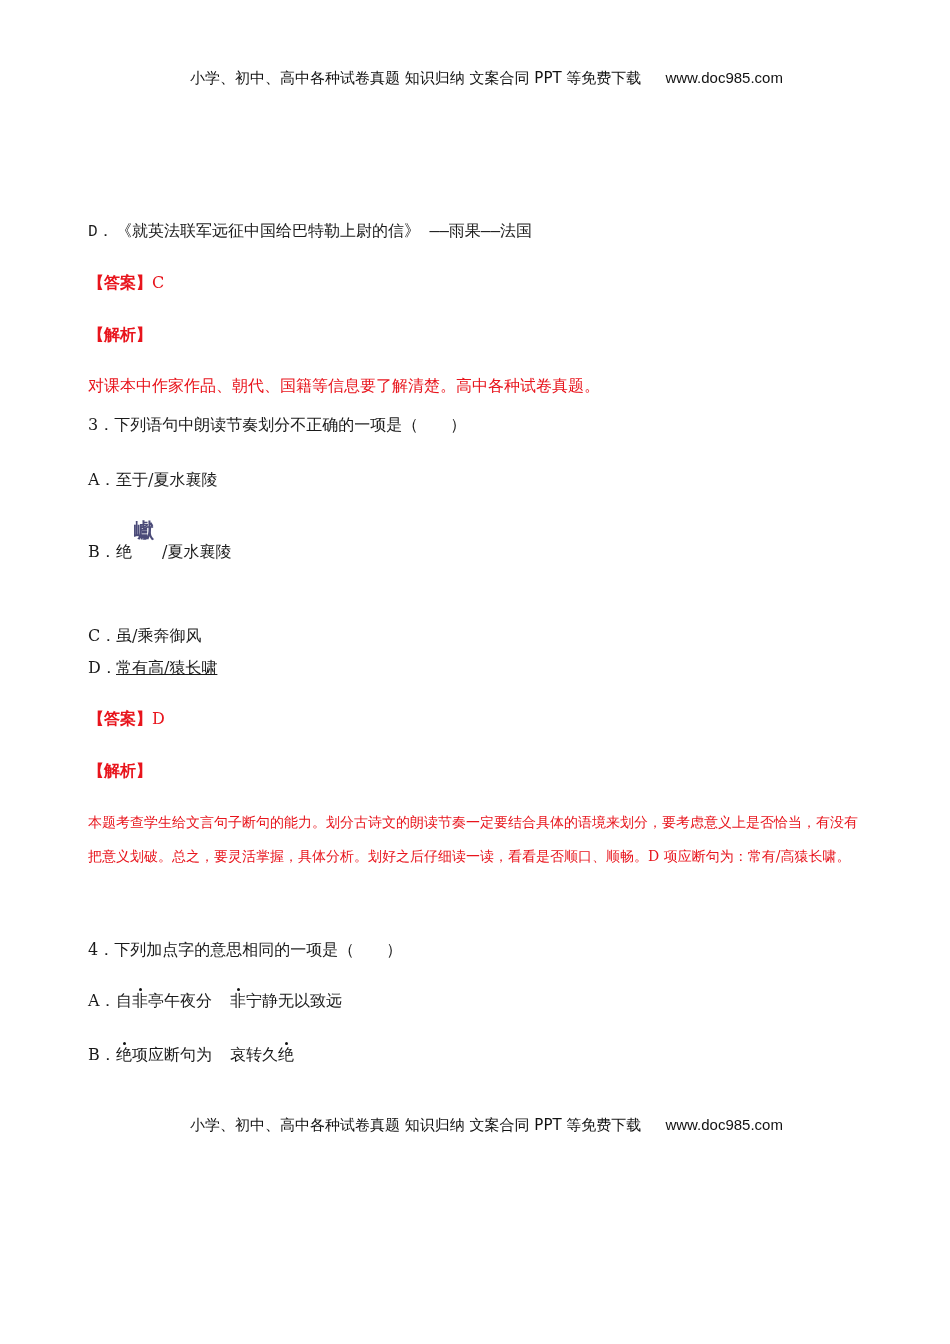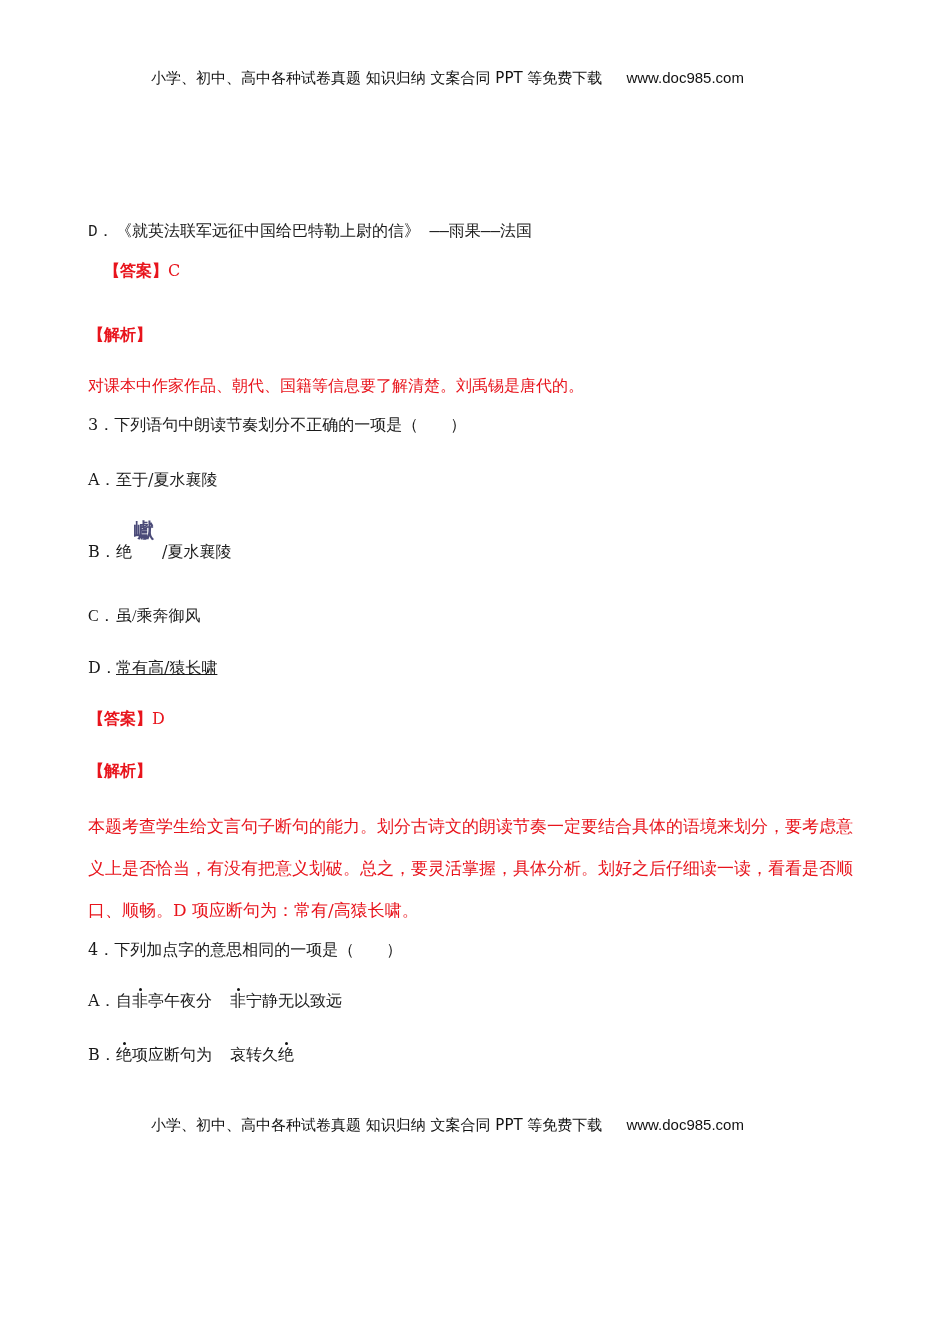--- a/index.html
+++ b/index.html
@@ -18,20 +18,21 @@
     .banner {
       position: absolute;
       left: 0;
       width: 895px;
       text-align: center;
       font-family: "DejaVu Sans", "Liberation Sans", sans-serif;
       font-size: 15px;
       color: #111;
       letter-spacing: 0px;
       white-space: nowrap;
+      padding-left: 39px;
     }
     .banner .url {
       margin-left: 24px;
       font-family: "Liberation Sans", sans-serif;
       font-size: 15px;
     }
     .banner-top { top: 69px; }
     .banner-bottom { top: 1116px; }
 
     .line {
@@ -41,22 +42,22 @@
       line-height: 20px;
       white-space: nowrap;
     }
     .red { color: #e8141c; }
     .label-bracket { color: #e8141c; font-weight: bold; }
     .opt-letter { display: inline-block; width: 28px; }
     .para {
       position: absolute;
       left: 88px;
       width: 780px;
-      font-size: 17px;
-      line-height: 42px;
+      font-size: 14px;
+      line-height: 34px;
       color: #e8141c;
     }
     .dot {
       position: relative;
       display: inline-block;
     }
     .dot::before {
       content: "";
       position: absolute;
       top: -3px;
@@ -90,41 +91,41 @@
 <body>
 
 <div class="banner banner-top">
   <span>小学、初中、高中各种试卷真题  知识归纳  文案合同  PPT 等免费下载</span><span class="url">www.doc985.com</span>
 </div>
 
 <div class="line" style="top:222px;font-family:Liberation Mono, monospace;">
   <span class="opt-letter">D．</span><span>《就英法联军远征中国给巴特勒上尉的信》 ——雨果——法国</span>
 </div>
 
-<div class="line" style="top:261px;margin-left:16px;">
+<div class="line" style="top:273px;">
   <span class="label-bracket">【答案】</span><span class="red">C</span>
 </div>
 
 <div class="line" style="top:325px;">
   <span class="label-bracket">【解析】</span>
 </div>
 
-<div class="line red" style="top:376px;">对课本中作家作品、朝代、国籍等信息要了解清楚。刘禹锡是唐代的。</div>
+<div class="line red" style="top:376px;">对课本中作家作品、朝代、国籍等信息要了解清楚。高中各种试卷真题。</div>
 
 <div class="line" style="top:415px;">3．下列语句中朗读节奏划分不正确的一项是（　　）</div>
 
 <div class="line" style="top:470px;">
   <span class="opt-letter">A．</span><span>至于/夏水襄陵</span>
 </div>
 
 <div class="line" style="top:542px;">
   <span class="opt-letter">B．</span><span>绝</span><span class="inline-img"><span>巘</span></span><span>/夏水襄陵</span>
 </div>
 
-<div class="line" style="top:606px;font-family:Liberation Serif, serif;">
+<div class="line" style="top:626px;">
   <span class="opt-letter">C．</span><span>虽/乘奔御风</span>
 </div>
 
 <div class="line" style="top:658px;text-decoration:underline;">
   <span class="opt-letter">D．</span><span>常有高/猿长啸</span>
 </div>
 
 <div class="line" style="top:709px;">
   <span class="label-bracket">【答案】</span><span class="red">D</span>
 </div>

